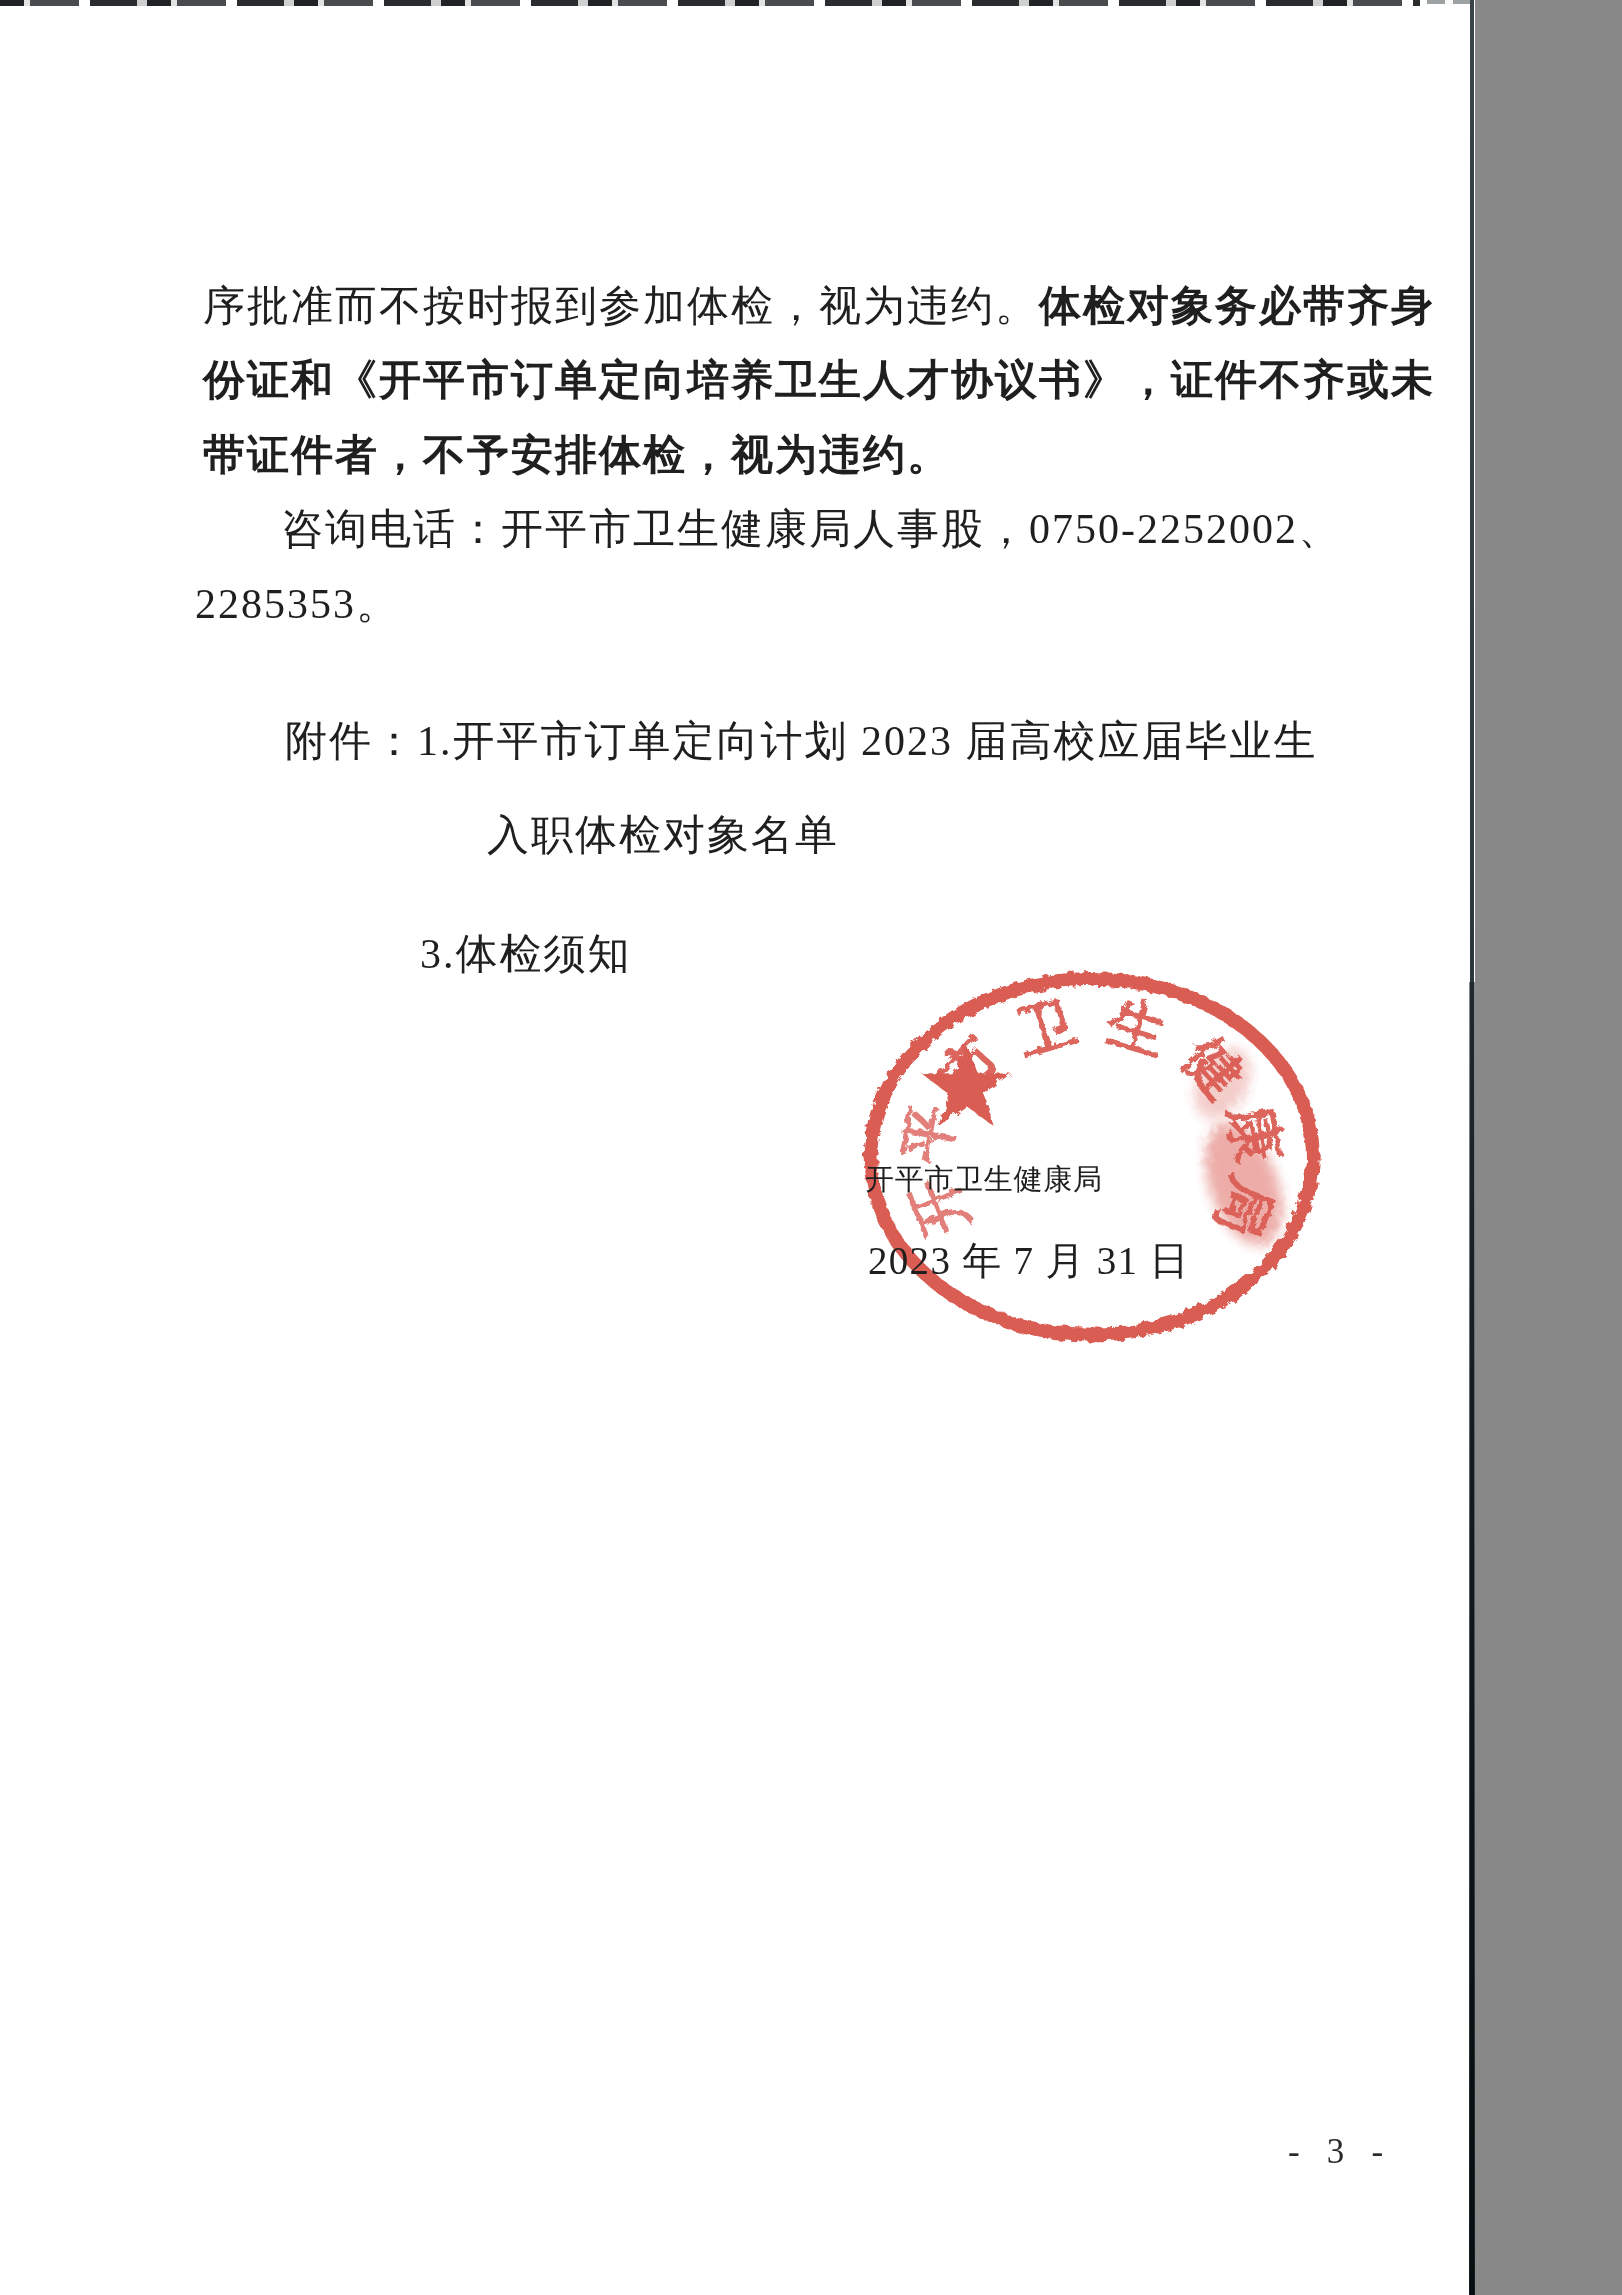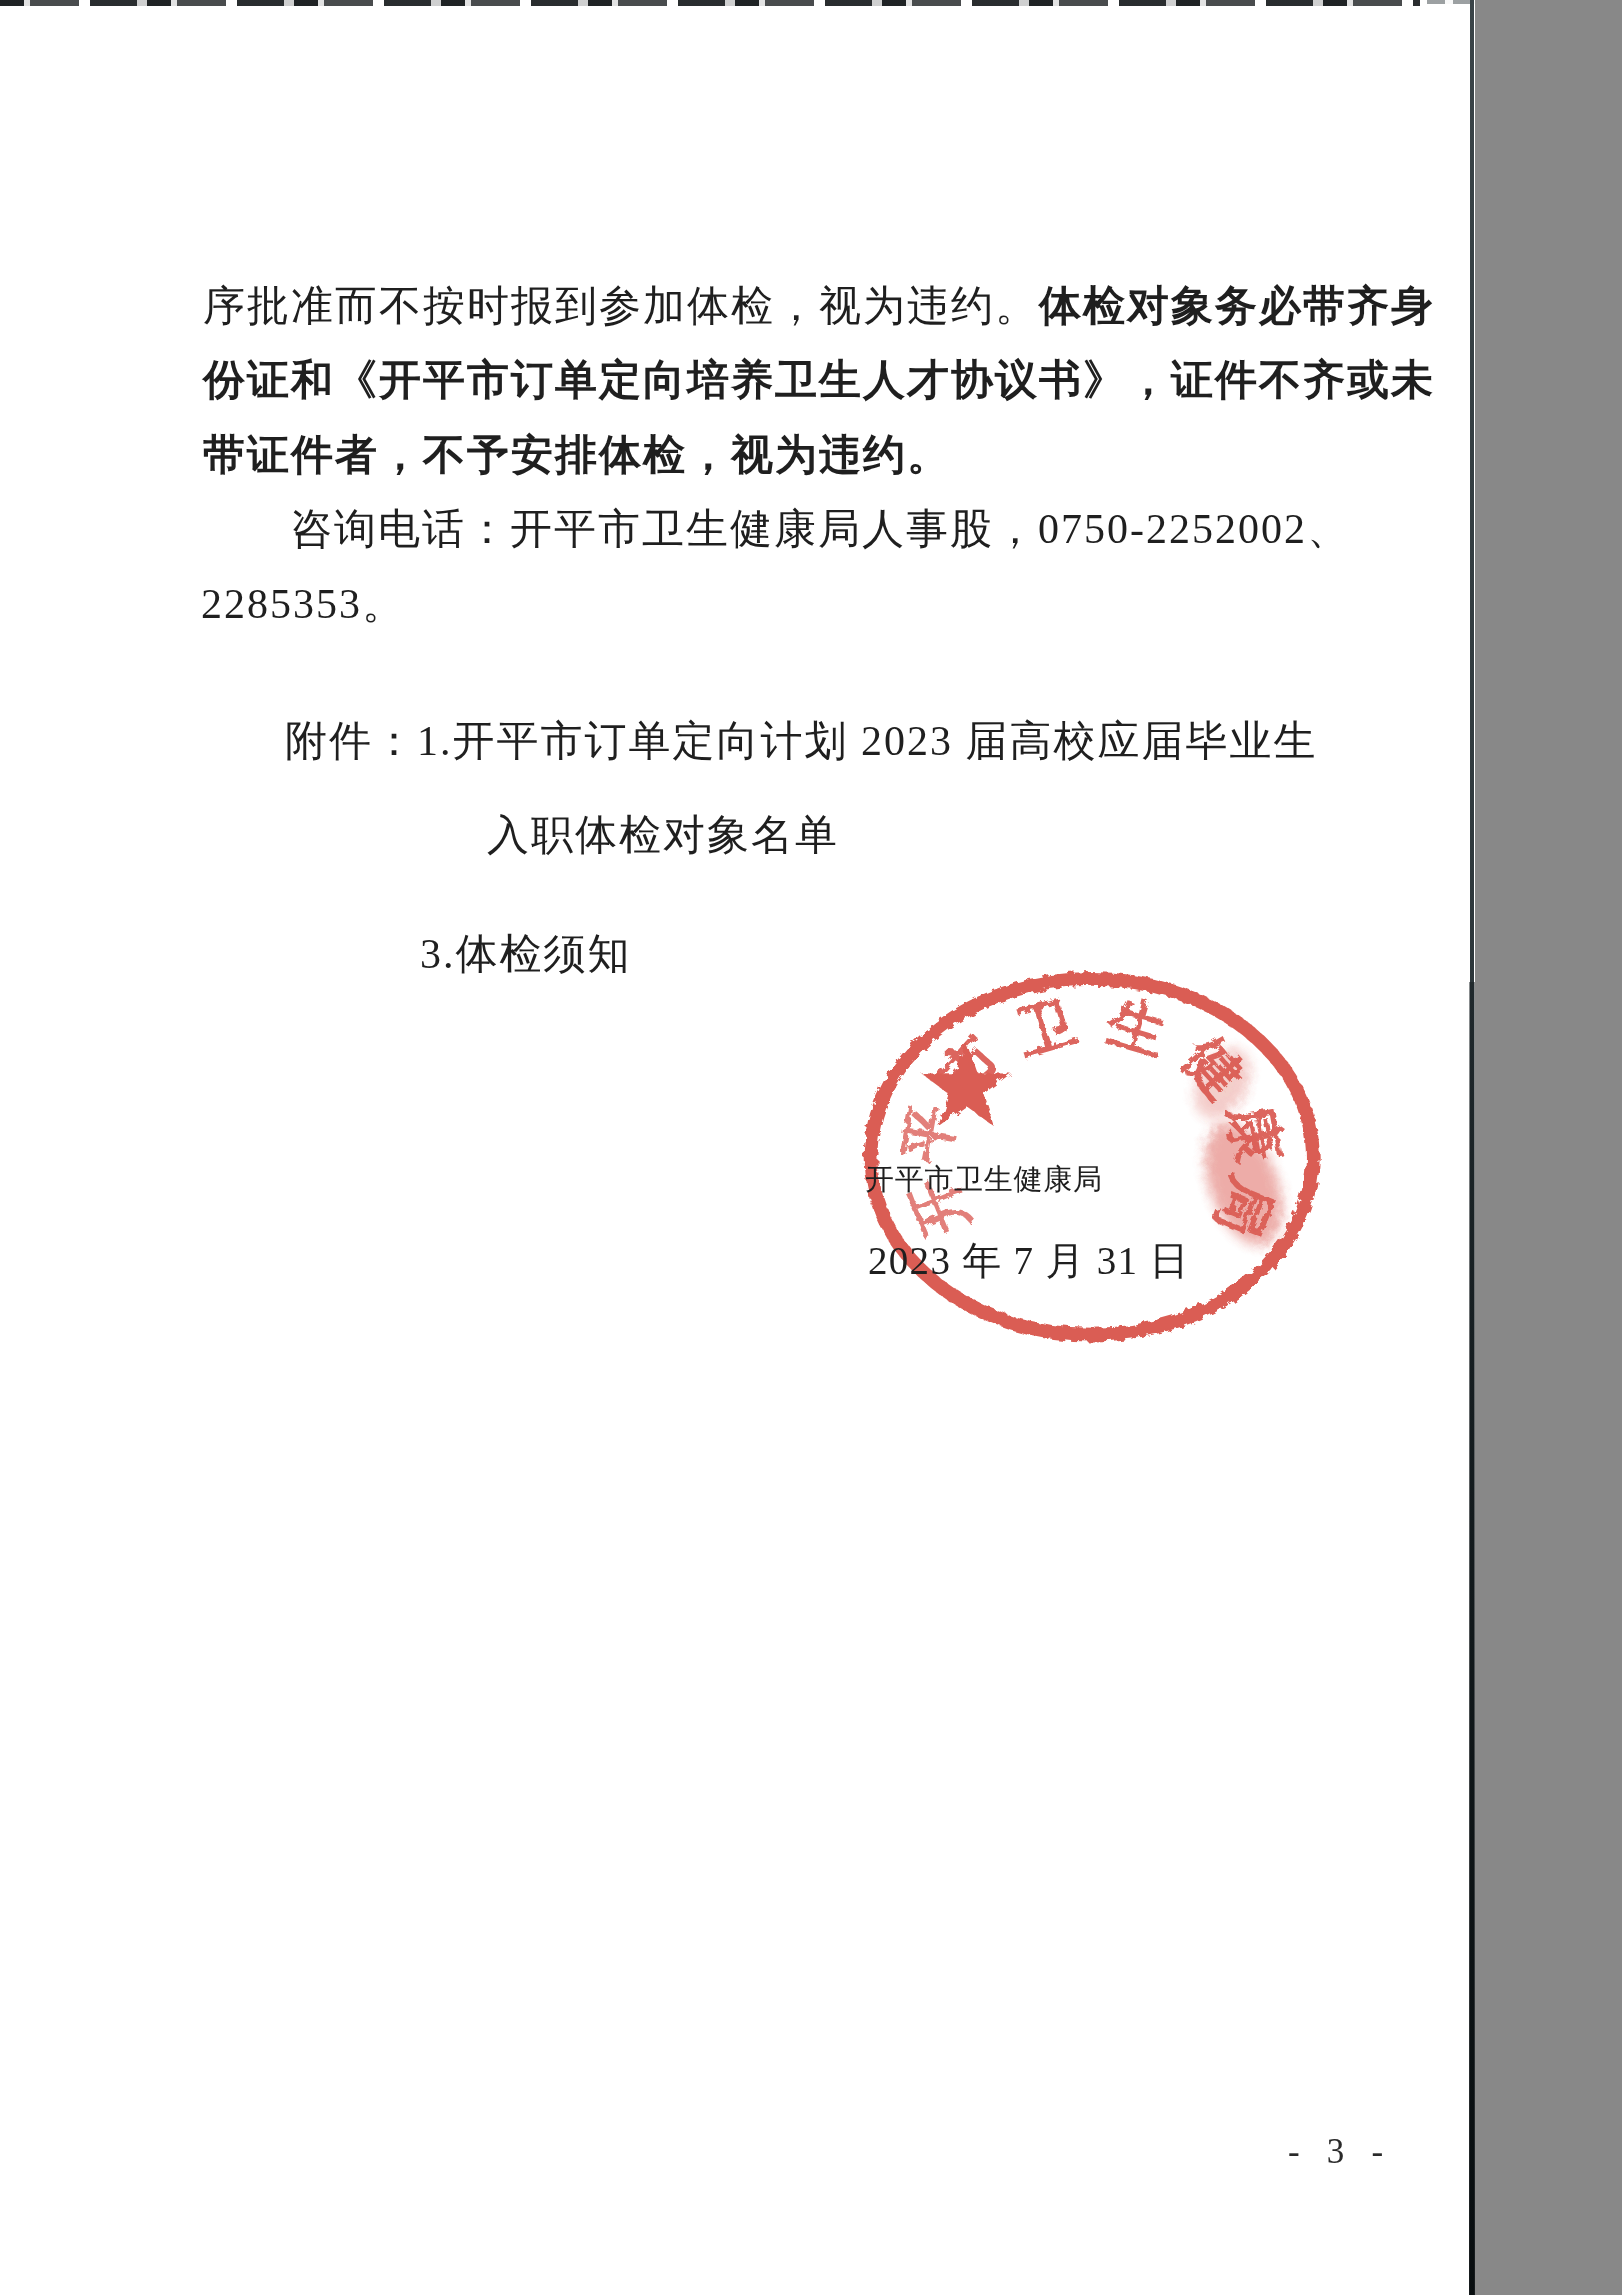--- a/index.html
+++ b/index.html
@@ -69,22 +69,22 @@
   <div class="scan-top-a"></div>
   <div class="scan-top-b"></div>
   <div class="scan-right-a"></div>
   <div class="scan-right-b"></div>
   <div class="scan-comma"></div>
 
   <div class="line" style="left:203px;top:283px;"><span>序批准而不按时报到参加体检，视为违约。</span><b>体检对象务必带齐身</b></div>
   <div class="line" style="left:203px;top:357px;"><b>份证和《开平市订单定向培养卫生人才协议书》，证件不齐或未</b></div>
   <div class="line" style="left:203px;top:432px;"><b>带证件者，不予安排体检，视为违约。</b></div>
 
-  <div class="line" style="left:281px;top:506px;margin-left:9px;">咨询电话：开平市卫生健康局人事股，0750-2252002、</div>
-  <div class="line" style="left:201px;top:581px;">2285353。</div>
+  <div class="line" style="left:281px;top:506px;">咨询电话：开平市卫生健康局人事股，0750-2252002、</div>
+  <div class="line" style="left:195px;top:581px;">2285353。</div>
 
   <div class="line" style="left:285px;top:718px;"><span>附件：</span><span>1.</span><span>开平市订单定向计划 2023 届高校应届毕业生</span></div>
   <div class="line" style="left:487px;top:774px;margin-top:38px;">入职体检对象名单</div>
   <div class="line" style="left:420px;top:931px;"><span>3.</span><span>体检须知</span></div>
 
   <svg class="seal-svg seal-ink" viewBox="0 0 724 590">
     <defs>
       <filter id="stamp-rough" x="-15%" y="-15%" width="130%" height="130%">
         <feTurbulence type="fractalNoise" baseFrequency="0.085" numOctaves="3" seed="7" result="noise"></feTurbulence>
         <feDisplacementMap in="SourceGraphic" in2="noise" scale="11"></feDisplacementMap>

